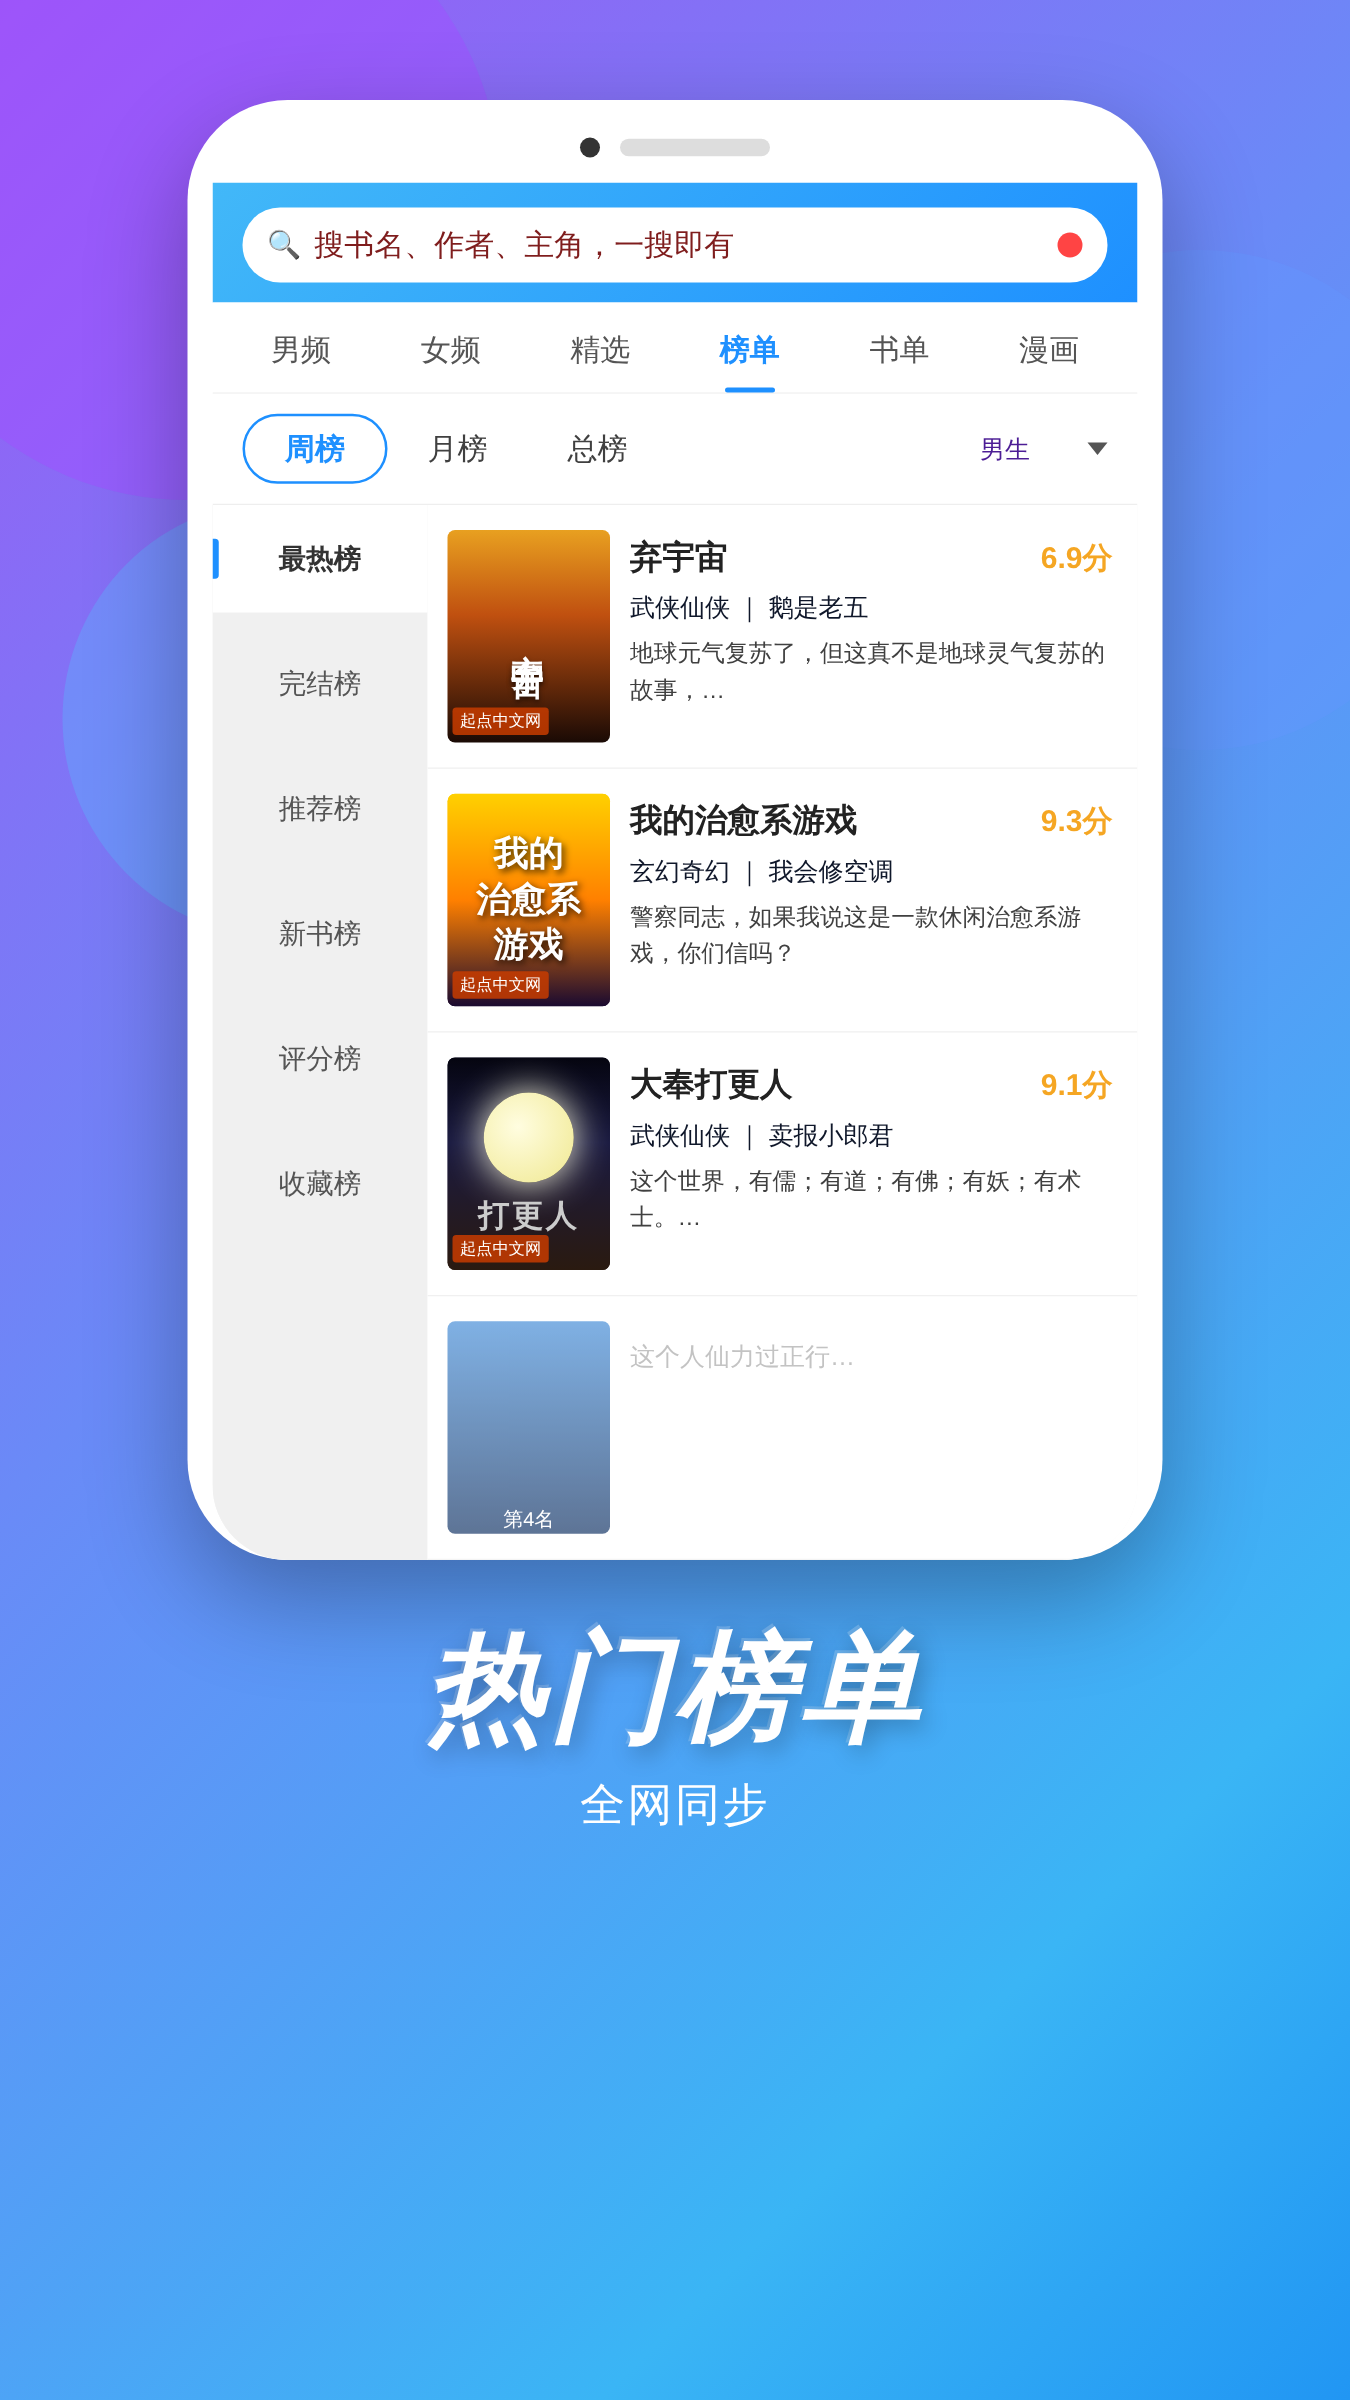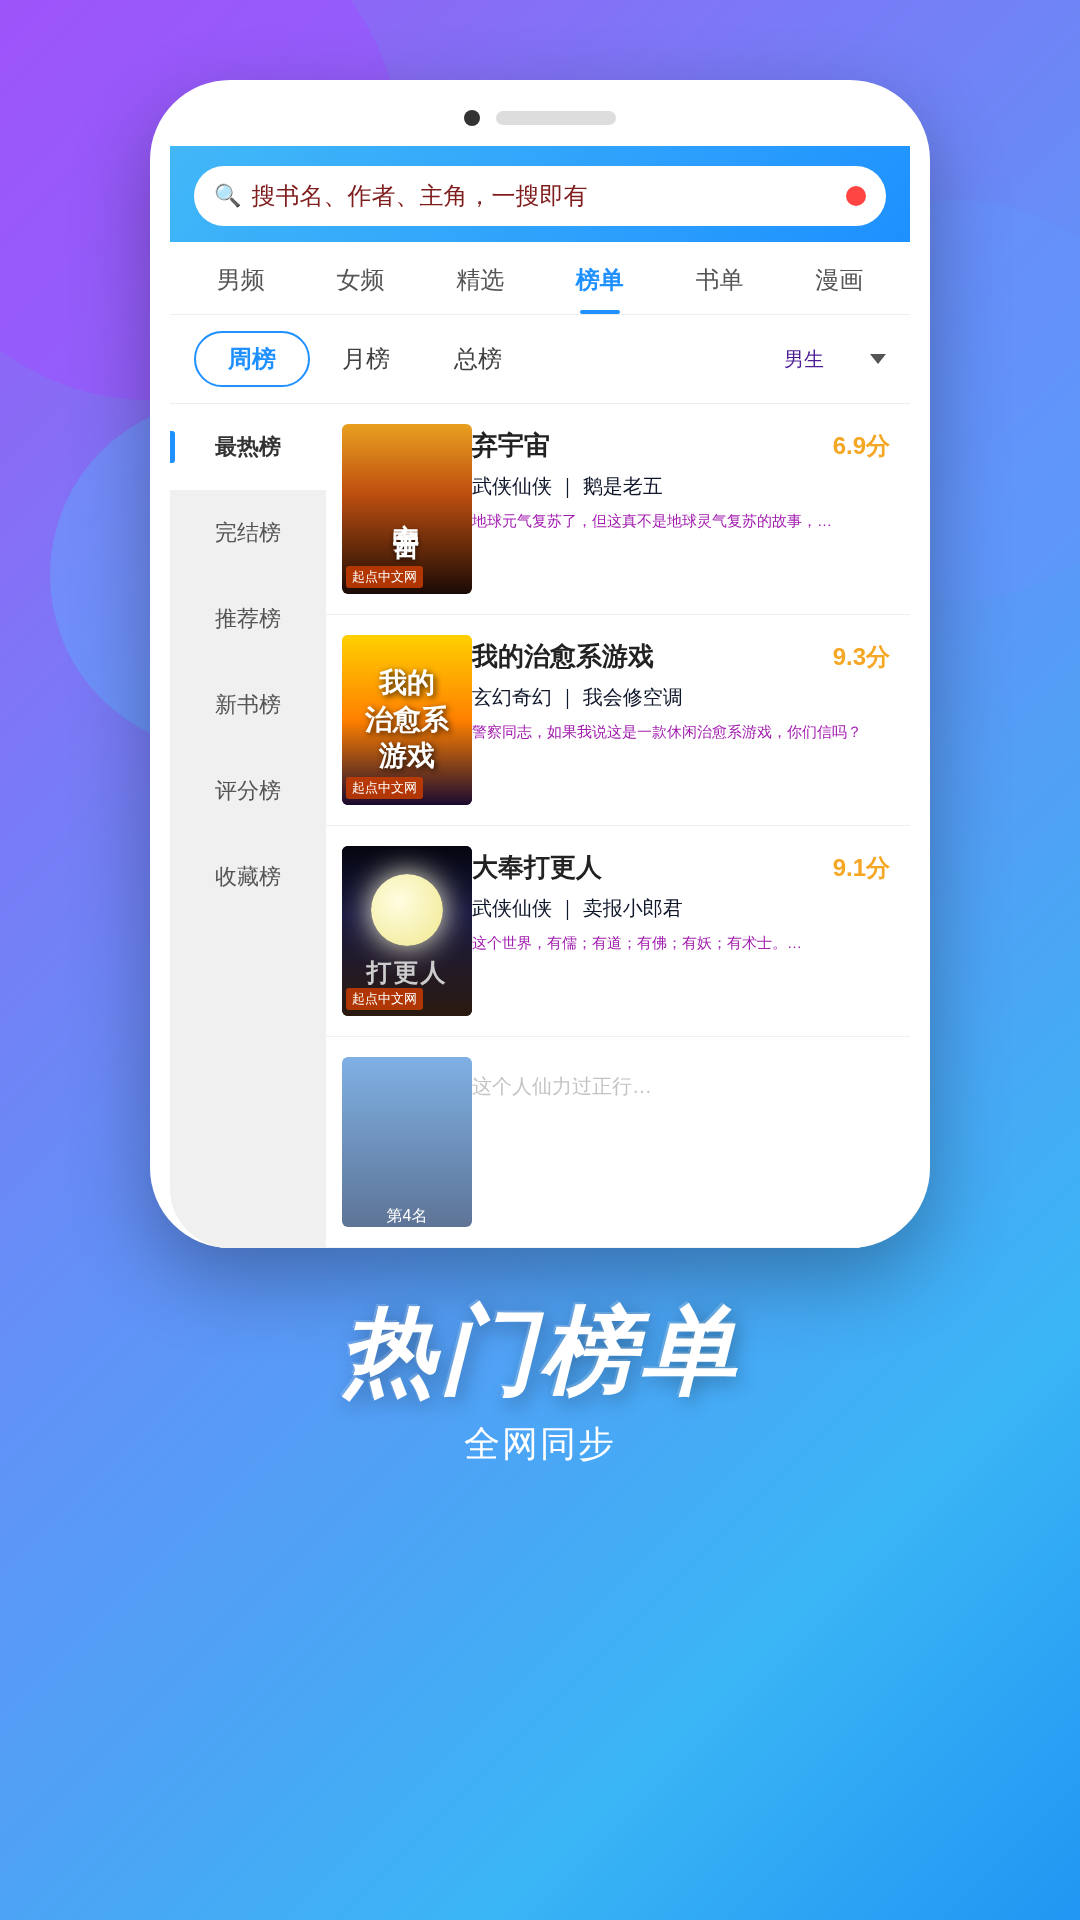--- a/index.html
+++ b/index.html
@@ -182,24 +182,25 @@
 
     
     .content-area {
       display: flex;
       flex: 1;
       background: #f7f7f7;
     }
 
     
     .sidebar {
-      width: 156px;
+      width: 172px;
       background: #f0f0f0;
       display: flex;
       flex-direction: column;
+      gap: 14px;
     }
     .sidebar-item {
       padding: 28px 0;
       text-align: center;
       font-size: 22px;
       color: #555;
       cursor: pointer;
       position: relative;
     }
     .sidebar-item.active {
@@ -226,20 +227,21 @@
     .book-item {
       display: flex;
       padding: 20px 20px 20px 16px;
       border-bottom: 1px solid #f0f0f0;
       align-items: flex-start;
     }
     .book-cover {
       width: 130px;
       height: 170px;
       border-radius: 6px;
+      margin-right: 16px;
       flex-shrink: 0;
       overflow: hidden;
       position: relative;
     }
     .book-info {
       flex: 1;
       display: flex;
       flex-direction: column;
       padding-top: 4px;
     }
@@ -258,22 +260,22 @@
       font-size: 24px;
       color: #f5a623;
       font-weight: bold;
     }
     .book-meta {
       font-size: 20px;
       color: #0f172a;
       margin-bottom: 10px;
     }
     .book-desc {
-      font-size: 15px;
-      color: #a21caf;
+      font-size: 19px;
+      color: #404040;
       line-height: 1.5;
       display: -webkit-box;
       -webkit-line-clamp: 3;
       -webkit-box-orient: vertical;
       overflow: hidden;
     }
 
     
     .cover1 {
       background: linear-gradient(180deg, #e8a020 0%, #c05010 40%, #1a0a05 100%);

